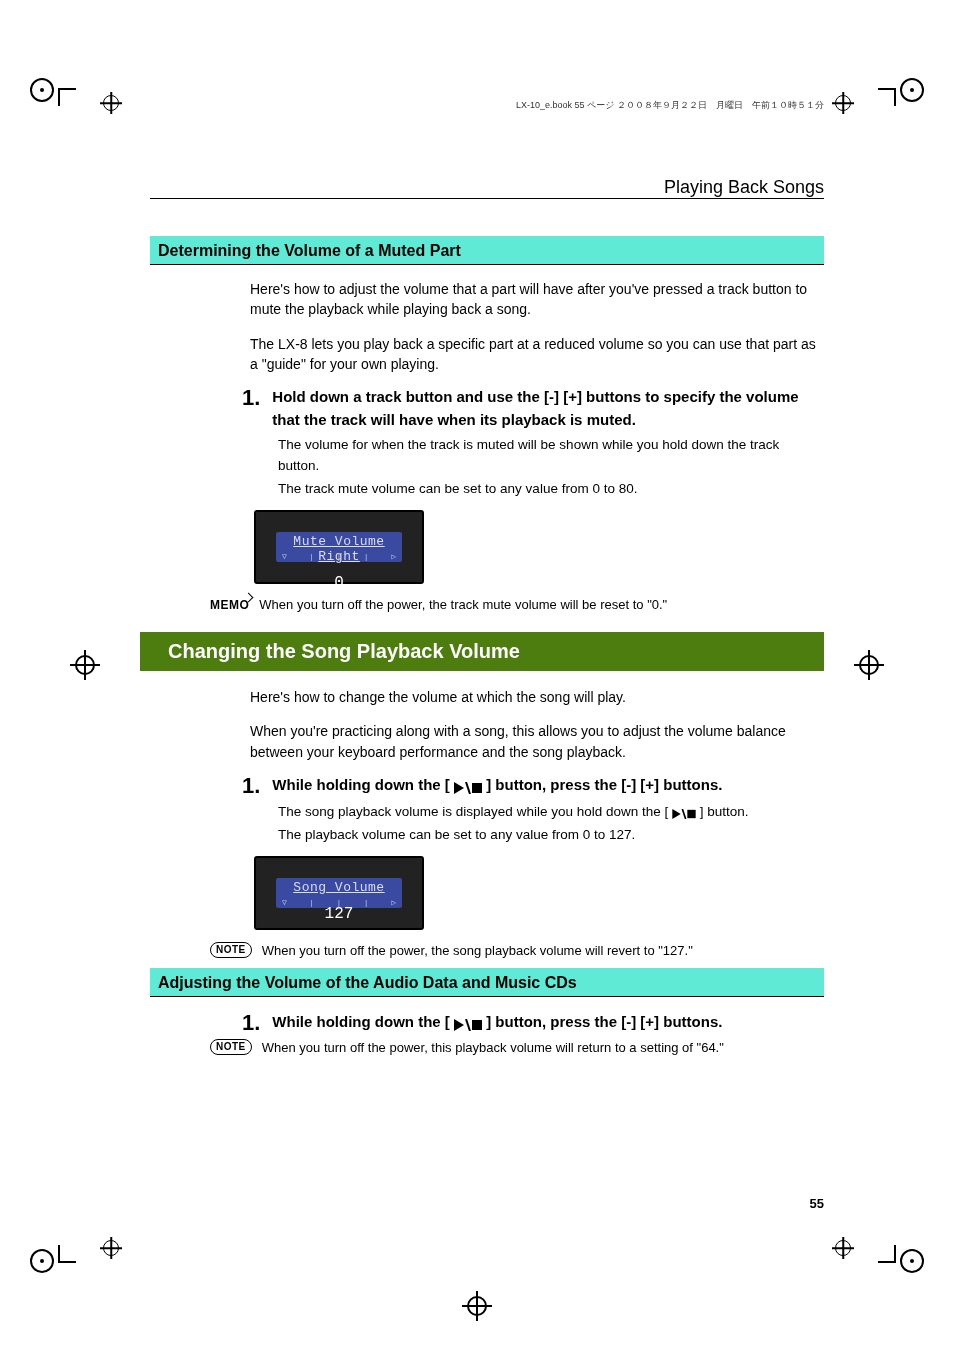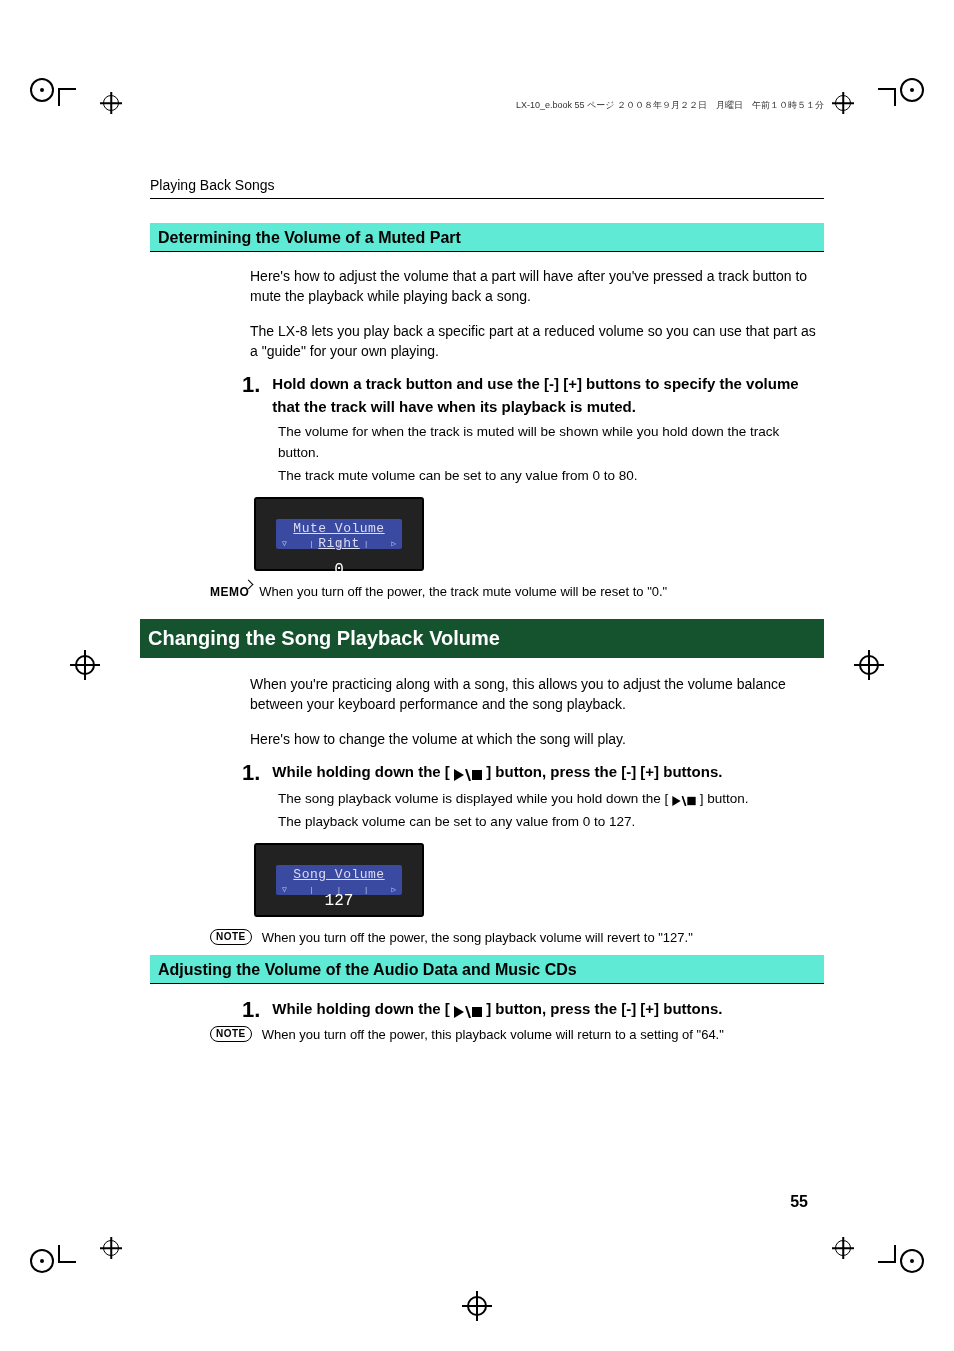--- a/index.html
+++ b/index.html
@@ -113,23 +113,24 @@
     color: #333;
     margin: 4px 0 0 -12px;
     text-align: right;
   }
   .hr-divider {
     border: none;
     border-top: 1px solid #000;
     margin: 86px 0 0 0;
   }
   .breadcrumb {
-    font-size: 14px;
+    text-align: right;
+    font-size: 18px;
     margin-top: -22px;
-    margin-bottom: 30px;
+    margin-bottom: 38px;
   }
 
   .sub-head {
     background: #5eead4;
     border-bottom: 1px solid #000;
     font-weight: bold;
     font-size: 16px;
     padding: 6px 8px 4px 8px;
     margin: 8px 0 14px 0;
   }
@@ -234,41 +235,41 @@
     transform:rotate(45deg);
   }
   .memo-tag.note {
     border: 1.5px solid #000;
     border-radius: 8px;
     padding: 0 5px;
     font-size: 10px;
   }
 
   .dark-banner {
-    background: #14532d;
+    background: #4d7c0f;
     color: #fff;
     font-size: 20px;
     font-weight: bold;
-    padding: 8px 8px;
+    padding: 8px 28px;
     margin: 18px 0 16px -10px;
   }
 
   .playstop {
     display: inline-block;
     vertical-align: middle;
     position: relative;
     top: 1px;
   }
   .playstop svg { display: inline-block; vertical-align: middle; }
 
   .page-num {
     position: absolute;
-    right: 16px;
+    right: 0;
     bottom: 0;
-    font-size: 16px;
+    font-size: 13px;
     font-weight: bold;
   }
 </style>
 </head>
 <body>
 
 <div class="page">
 
   <div class="corner tl">
     <div class="ring" style="left:0;top:0;"></div>
@@ -347,22 +348,22 @@
       </div>
     </div>
 
     <div class="annot">
       <span class="memo-tag memo">MEMO</span>
       <span>When you turn off the power, the track mute volume will be reset to "0."</span>
     </div>
 
     <div class="dark-banner">Changing the Song Playback Volume</div>
 
+    <p class="body-text">Here's how to change the volume at which the song will play.</p>
     <p class="body-text">When you're practicing along with a song, this allows you to adjust the volume balance between your keyboard performance and the song playback.</p>
-    <p class="body-text">Here's how to change the volume at which the song will play.</p>
 
     <div class="step">
       <div class="num">1.</div>
       <div class="txt">
         <span>While holding down the [</span>
         <span class="playstop">
           <svg width="28" height="12" viewBox="0 0 28 12">
             <polygon points="0,0 10,6 0,12" fill="#000"></polygon>
             <line x1="12" y1="0" x2="16" y2="12" stroke="#000" stroke-width="2"></line>
             <rect x="18" y="1" width="10" height="10" fill="#000"></rect>

